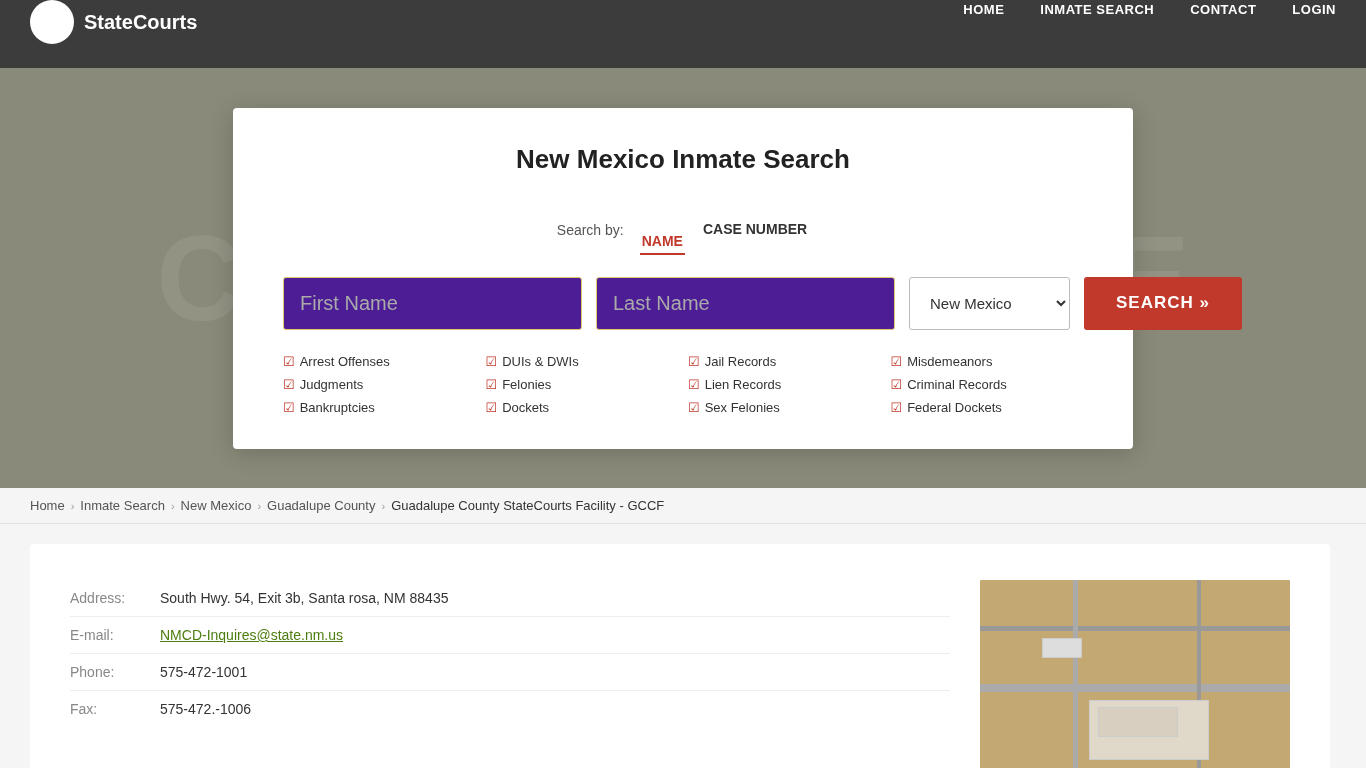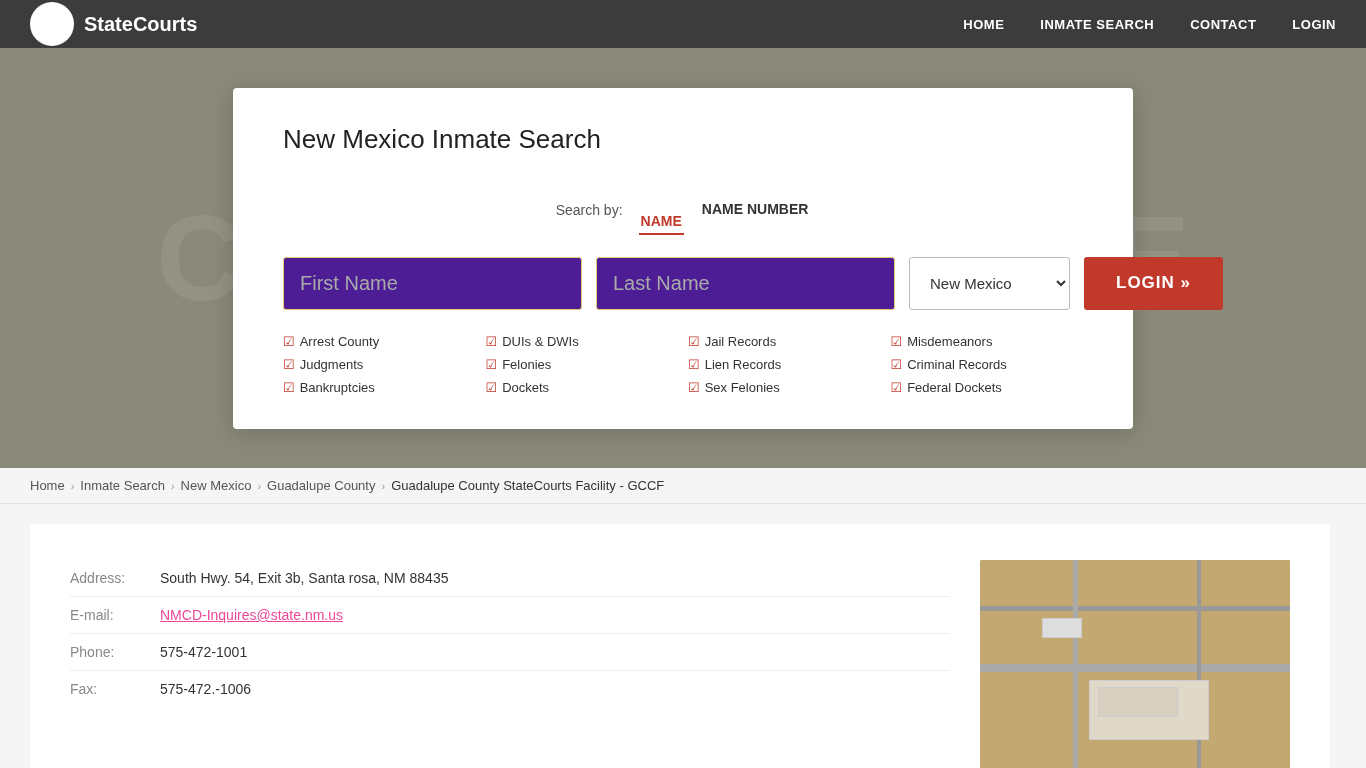--- a/index.html
+++ b/index.html
@@ -3,24 +3,24 @@
   <meta charset="utf-8">
   <style>
     * { margin: 0; padding: 0; box-sizing: border-box; }
     body { font-family: Arial, sans-serif; background: #f0f0f0; min-height: 768px; overflow-x: hidden; }
 
     
     .navbar {
       position: relative;
       background: rgba(0,0,0,0.75);
       display: flex;
-      align-items: center;
+      align-items: flex-start;
       justify-content: space-between;
       padding: 0 30px;
-      height: 48px;
+      height: 68px;
       z-index: 10;
     }
     .logo-area {
       display: flex;
       align-items: center;
       gap: 10px;
       text-decoration: none;
       color: white;
     }
     .logo-icon {
@@ -79,22 +79,23 @@
       background: white;
       border-radius: 4px;
       padding: 36px 50px 32px;
       width: 900px;
       max-width: 95%;
       box-shadow: 0 4px 24px rgba(0,0,0,0.18);
       position: relative;
       z-index: 5;
     }
     .search-card-title {
+      text-align: center;
       font-size: 26px;
-      font-weight: normal;
+      font-weight: bold;
       color: #222;
       margin-bottom: 30px;
     }
     .search-by-row {
       display: flex;
       align-items: center;
       justify-content: center;
       gap: 16px;
       margin-bottom: 22px;
     }
@@ -233,21 +234,21 @@
       color: #888;
       width: 80px;
       min-width: 80px;
       margin-left: 25px;
     }
     .info-table .value-cell {
       color: #333;
       padding-left: 10px;
     }
     .info-table a {
-      color: #ec4899;
+      color: #4d7c0f;
     }
     .content-layout {
       display: flex;
       gap: 30px;
       align-items: flex-start;
     }
     .info-section { flex: 1; }
     .facility-image {
       width: 310px;
       height: 230px;
@@ -309,34 +310,34 @@
 
 <div class="hero">
   <div class="hero-bg-text">COURTHOUSE</div>
 
   <div class="search-card">
     <h1 class="search-card-title">New Mexico Inmate Search</h1>
 
     <div class="search-by-row">
       <span class="search-by-label">Search by:</span>
       <a href="#" class="search-tab active">NAME</a>
-      <a href="#" class="search-tab inactive">NAME NUMBER</a>
+      <a href="#" class="search-tab inactive">CASE NUMBER</a>
     </div>
 
     <div class="search-fields">
       <input type="text" class="first-name-input" placeholder="First Name" style="">
       <input type="text" class="last-name-input" placeholder="Last Name" style="">
       <select class="state-select" id="state-select-el"><option value="Alabama">Alabama</option><option value="Alaska">Alaska</option><option value="Arizona">Arizona</option><option value="Arkansas">Arkansas</option><option value="California">California</option><option value="Colorado">Colorado</option><option value="Connecticut">Connecticut</option><option value="Delaware">Delaware</option><option value="Florida">Florida</option><option value="Georgia">Georgia</option><option value="Hawaii">Hawaii</option><option value="Idaho">Idaho</option><option value="Illinois">Illinois</option><option value="Indiana">Indiana</option><option value="Iowa">Iowa</option><option value="Kansas">Kansas</option><option value="Kentucky">Kentucky</option><option value="Louisiana">Louisiana</option><option value="Maine">Maine</option><option value="Maryland">Maryland</option><option value="Massachusetts">Massachusetts</option><option value="Michigan">Michigan</option><option value="Minnesota">Minnesota</option><option value="Mississippi">Mississippi</option><option value="Missouri">Missouri</option><option value="Montana">Montana</option><option value="Nebraska">Nebraska</option><option value="Nevada">Nevada</option><option value="New Hampshire">New Hampshire</option><option value="New Jersey">New Jersey</option><option value="New Mexico" selected="">New Mexico</option><option value="New York">New York</option><option value="North Carolina">North Carolina</option><option value="North Dakota">North Dakota</option><option value="Ohio">Ohio</option><option value="Oklahoma">Oklahoma</option><option value="Oregon">Oregon</option><option value="Pennsylvania">Pennsylvania</option><option value="Rhode Island">Rhode Island</option><option value="South Carolina">South Carolina</option><option value="South Dakota">South Dakota</option><option value="Tennessee">Tennessee</option><option value="Texas">Texas</option><option value="Utah">Utah</option><option value="Vermont">Vermont</option><option value="Virginia">Virginia</option><option value="Washington">Washington</option><option value="West Virginia">West Virginia</option><option value="Wisconsin">Wisconsin</option><option value="Wyoming">Wyoming</option></select>
-      <button class="search-btn">LOGIN »</button>
+      <button class="search-btn">SEARCH »</button>
     </div>
 
     <div class="record-types" id="record-types-container">
     <div class="record-item">
           <span class="check-icon">☑</span>
-          <span>Arrest County</span>
+          <span>Arrest Offenses</span>
         </div>
         <div class="record-item">
           <span class="check-icon">☑</span>
           <span>DUIs &amp; DWIs</span>
         </div>
         <div class="record-item">
           <span class="check-icon">☑</span>
           <span>Jail Records</span>
         </div>
         <div class="record-item">

